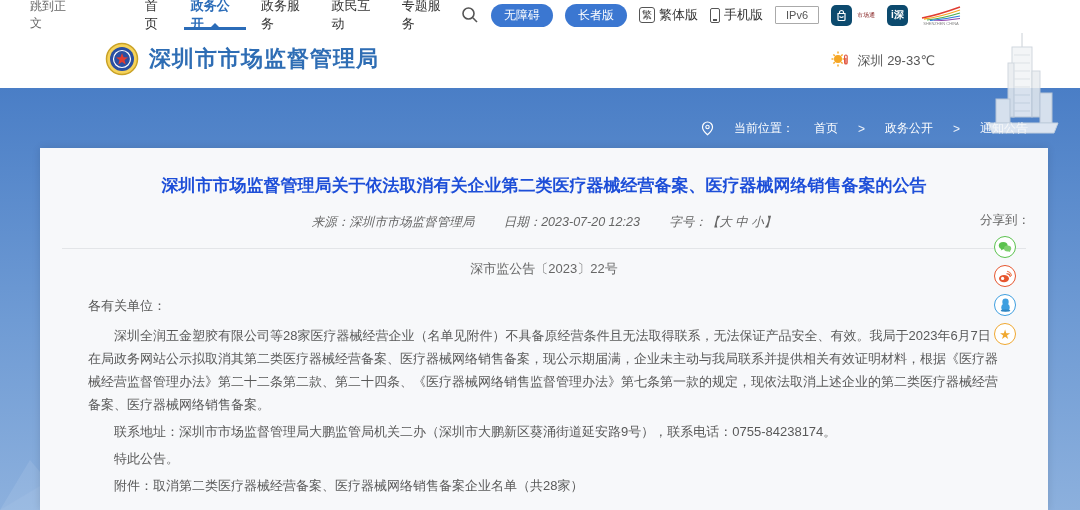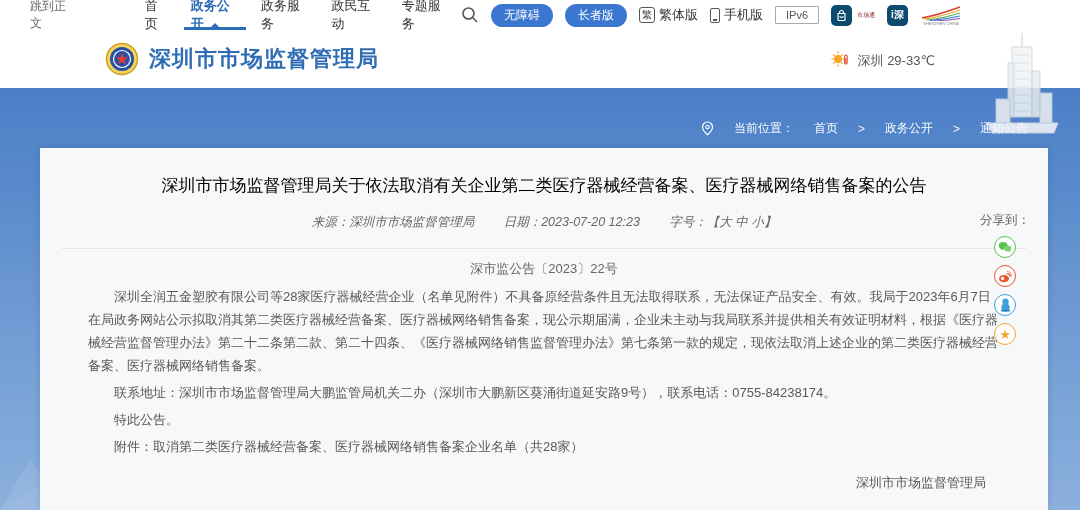--- a/index.html
+++ b/index.html
@@ -48,21 +48,21 @@
   
   .crumb-row { position:absolute; top:120px; right:52px; z-index:3; display:flex; align-items:center; gap:20px;
                color:#fff; font-size:12px; }
   .crumb-row .pin { display:flex; }
   .crumb-link { cursor:pointer; }
   .crumb-sep { opacity:.9; }
 
   
   .card { position:absolute; left:40px; top:148px; width:1008px; height:362px; background:#f7f8fa; z-index:2;
           box-shadow:0 0 8px rgba(0,0,0,.12); }
-  .art-title { margin-top:26px; text-align:center; color:#000000; font-size:17px; font-weight:normal; padding:0 60px; }
+  .art-title { margin-top:26px; text-align:center; color:#1d4ed8; font-size:17px; font-weight:bold; padding:0 60px; }
   .meta-row { position:relative; margin-top:17px; height:24px; font-size:12.5px; color:#666; }
   .meta-center { text-align:center;font-style:italic; }
   .meta-center .m-gap { display:inline-block; width:26px; }
   .share-group { position:absolute; right:18px; top:-2px; display:flex; align-items:center; gap:7px; font-size:12.5px; color:#666;flex-direction:column; }
   .share-circle { width:22px; height:22px; border-radius:50%; display:flex; align-items:center; justify-content:center; cursor:pointer; background:#fff; }
   .sc-wechat { border:1px solid #5bc24e; }
   .sc-weibo { border:1px solid #e6562f; }
   .sc-qq { border:1px solid #3f9fe0; }
   .sc-star { border:1px solid #f0a830; color:#f0a830; font-size:13px; }
   .divider { margin:10px 22px 0 22px; border-top:1px solid #e3e5e8; }
@@ -256,20 +256,21 @@
       </span>
       <span class="share-circle sc-star">★</span>
     </div>
   </div>
 
   <div class="divider"></div>
 
   <div class="doc-number">深市监公告〔2023〕22号</div>
 
   <div class="art-body">
+    <p class="salutation">各有关单位：</p>
     <p class="indent p1">深圳全润五金塑胶有限公司等28家医疗器械经营企业（名单见附件）不具备原经营条件且无法取得联系，无法保证产品安全、有效。我局于2023年6月7日在局政务网站公示拟取消其第二类医疗器械经营备案、医疗器械网络销售备案，现公示期届满，企业未主动与我局联系并提供相关有效证明材料，根据《医疗器械经营监督管理办法》第二十二条第二款、第二十四条、《医疗器械网络销售监督管理办法》第七条第一款的规定，现依法取消上述企业的第二类医疗器械经营备案、医疗器械网络销售备案。</p>
     <p class="indent p2">联系地址：深圳市市场监督管理局大鹏监管局机关二办（深圳市大鹏新区葵涌街道延安路9号），联系电话：0755-84238174。</p>
     <p class="indent p3">特此公告。</p>
     <p class="indent p4">附件：取消第二类医疗器械经营备案、医疗器械网络销售备案企业名单（共28家）</p>
   </div>
 
   <div class="sign-block">
     <div class="sign-org">深圳市市场监督管理局</div>
 
   </div>

